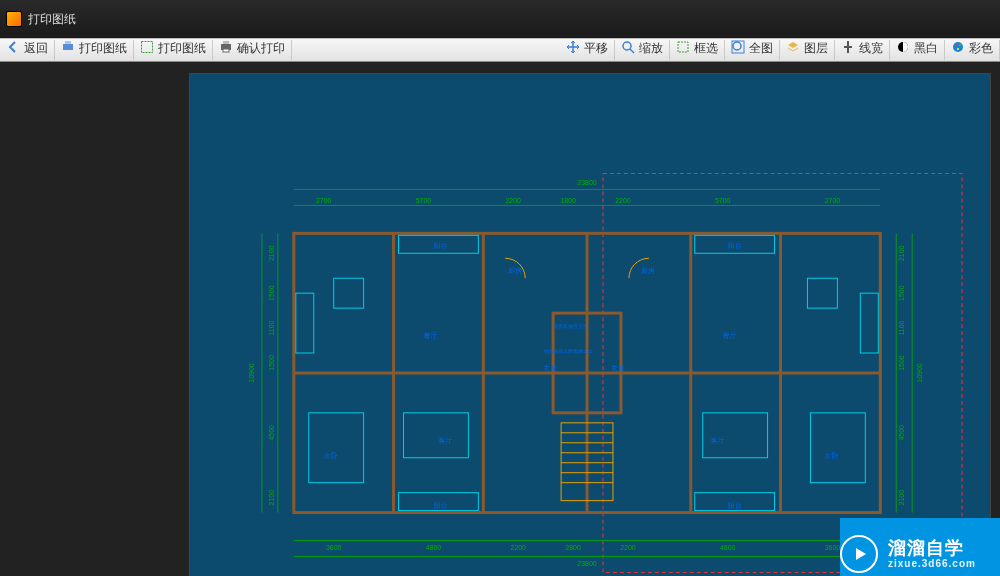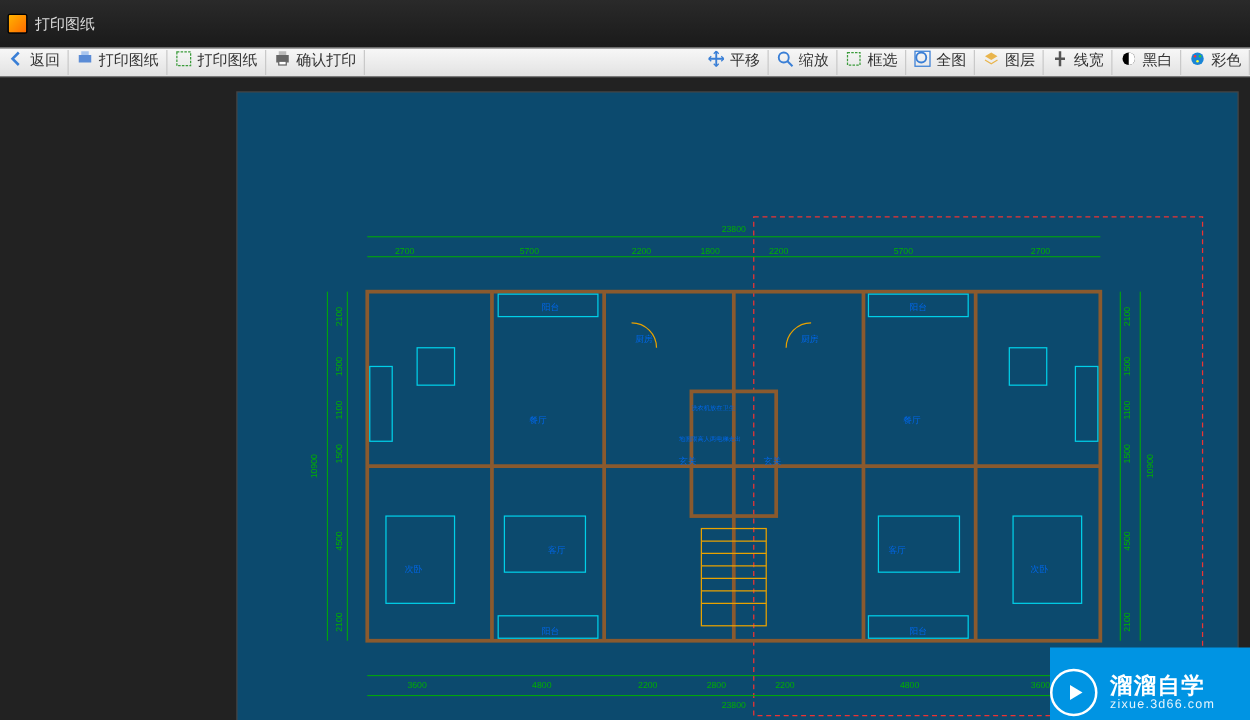--- a/index.html
+++ b/index.html
@@ -13,21 +13,21 @@
 .ticon svg{width:14px;height:14px;display:block}
 .workspace{position:relative;height:532px;background:#222}
 .canvas{position:absolute;left:190px;top:12px;width:800px;height:568px;background:#0c4a6e;box-shadow:0 0 0 1px #444}
 
 .drawing{position:absolute;left:34px;top:8px;right:8px;bottom:8px}
 .drawing svg{width:100%;height:100%}
 .wm{position:absolute;right:0;bottom:4px;width:160px;height:72px;background:#0094e3;color:#fff;display:flex;align-items:center;font-size:18px;font-weight:bold;letter-spacing:1px}
 .wm .play{width:34px;height:34px;border-radius:50%;border:2px solid #fff;display:flex;align-items:center;justify-content:center;margin-right:10px}
 .wm .play::before{content:"";border-left:10px solid #fff;border-top:6px solid transparent;border-bottom:6px solid transparent;margin-left:3px}
 .wm .txt{display:flex;flex-direction:column;line-height:1.1}
-.wm .sub{font-size:10px;font-weight:normal;opacity:.9}
+.wm .sub{font-size:10px;font-weight:bold;opacity:.9}
 .roomlabel{font-size:7px;fill:#0066e8;font-family:SimSun}
 .dim{font-size:7px;fill:#00b000;font-family:Arial}
 </style>
 </head>
 <body>
 
 <div class="titlebar">
   <span class="appicon"></span>
   <span>打印图纸</span>
 </div>

